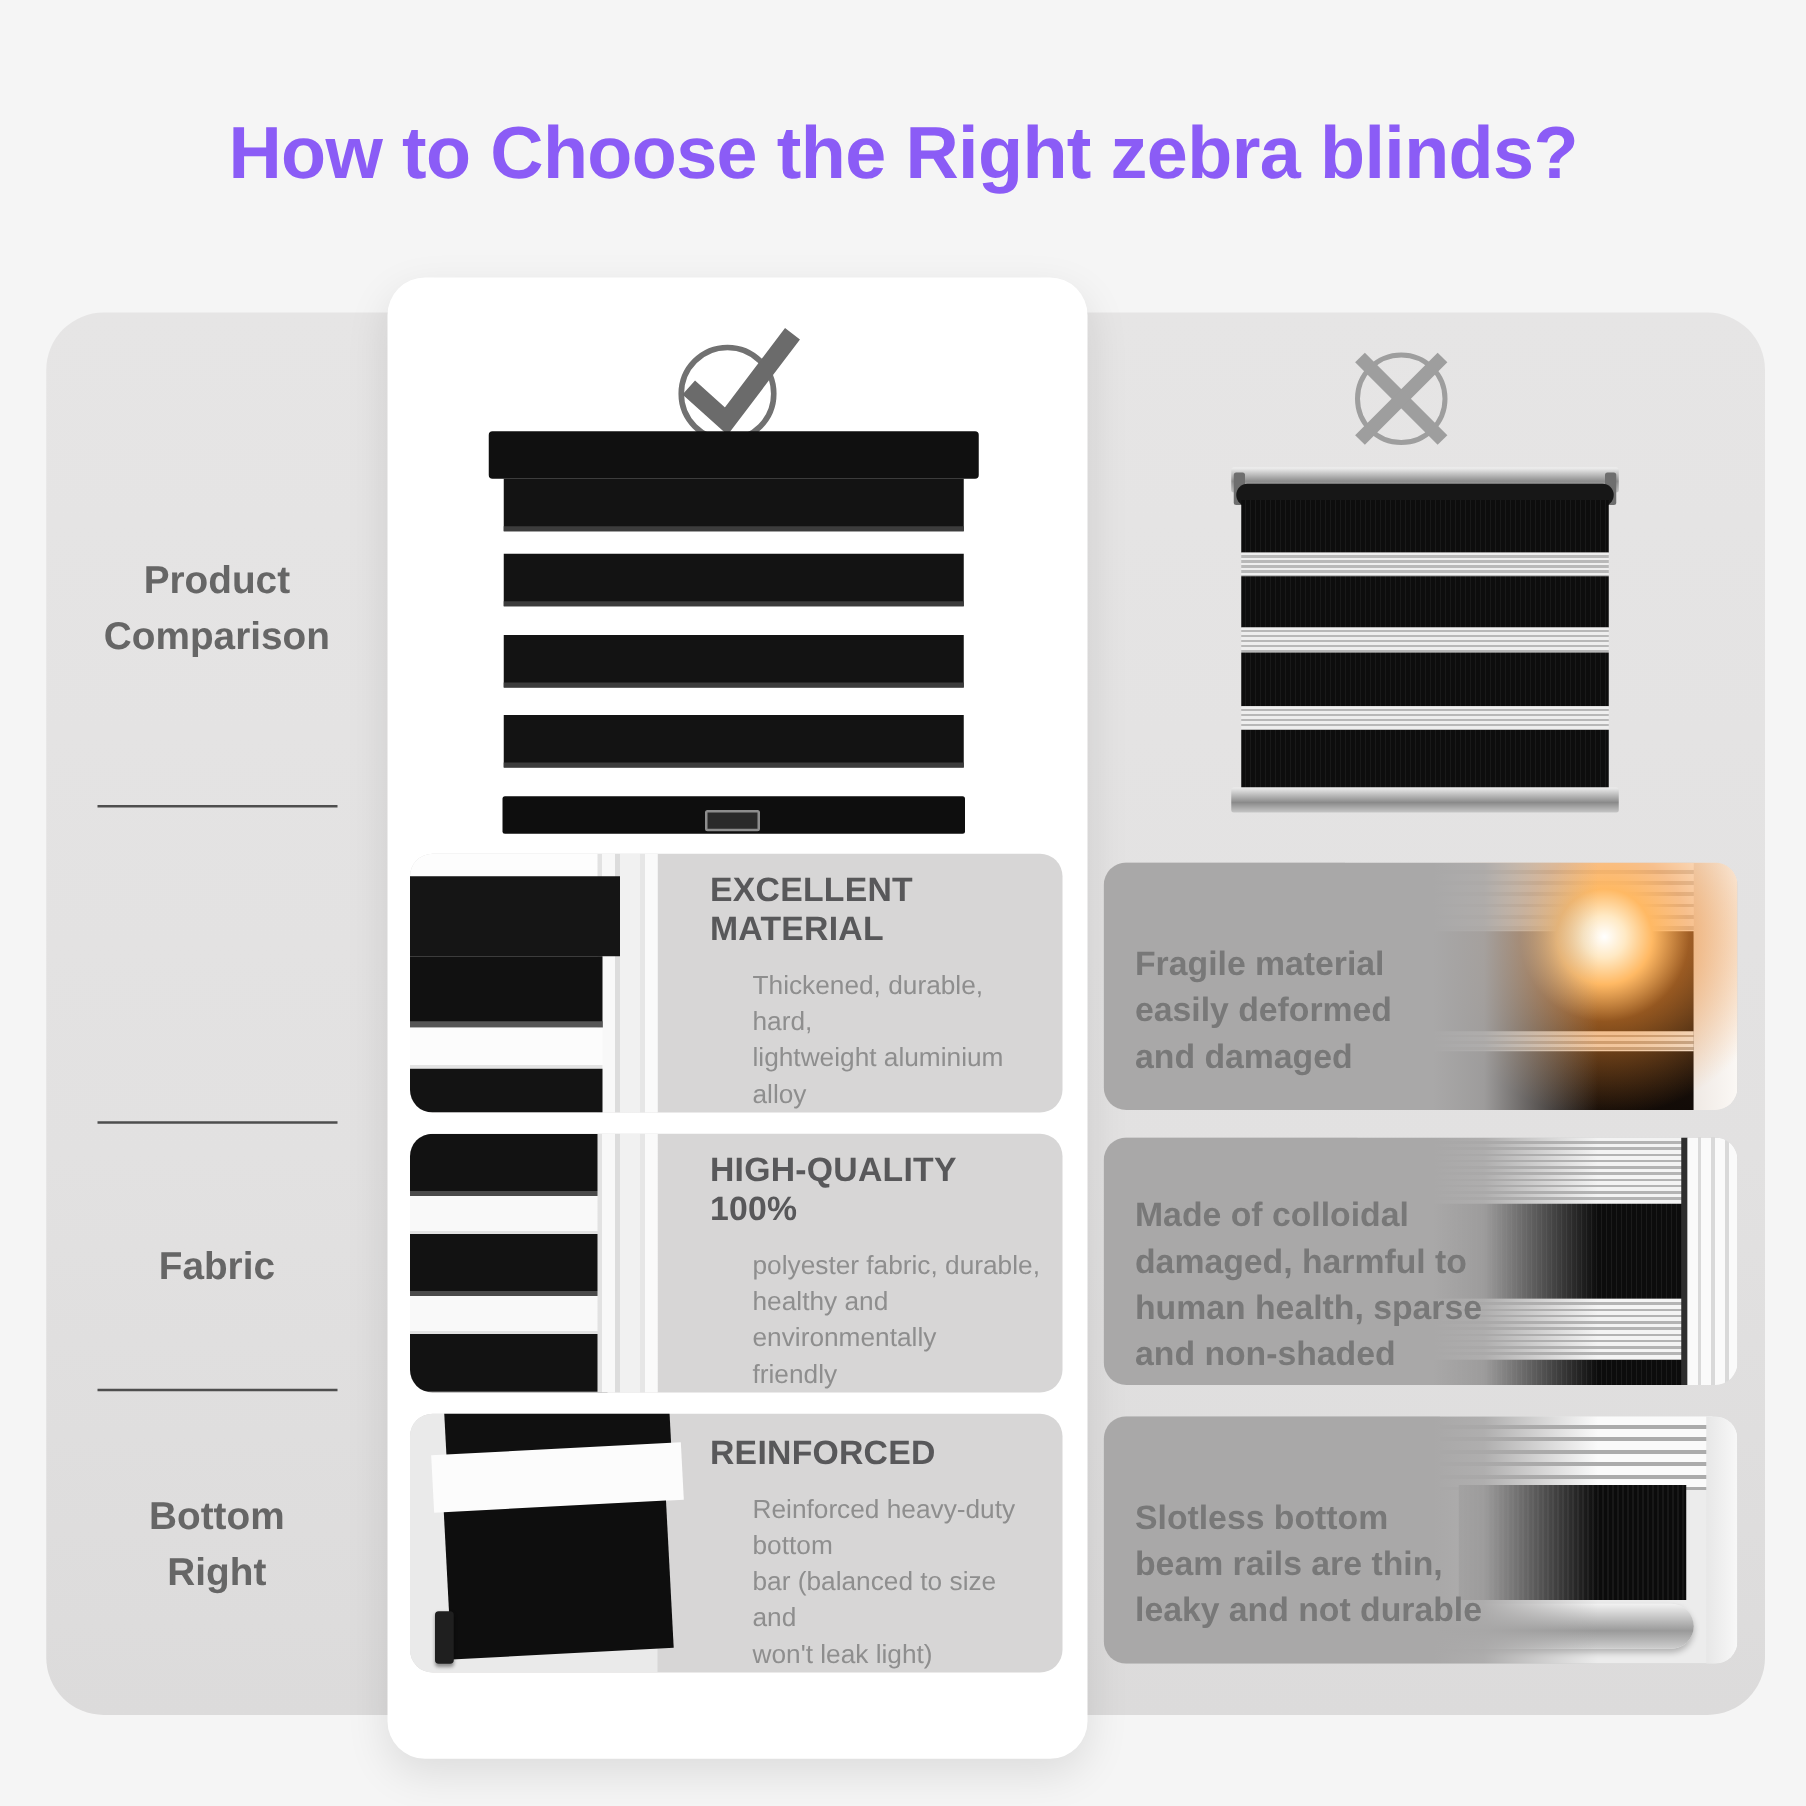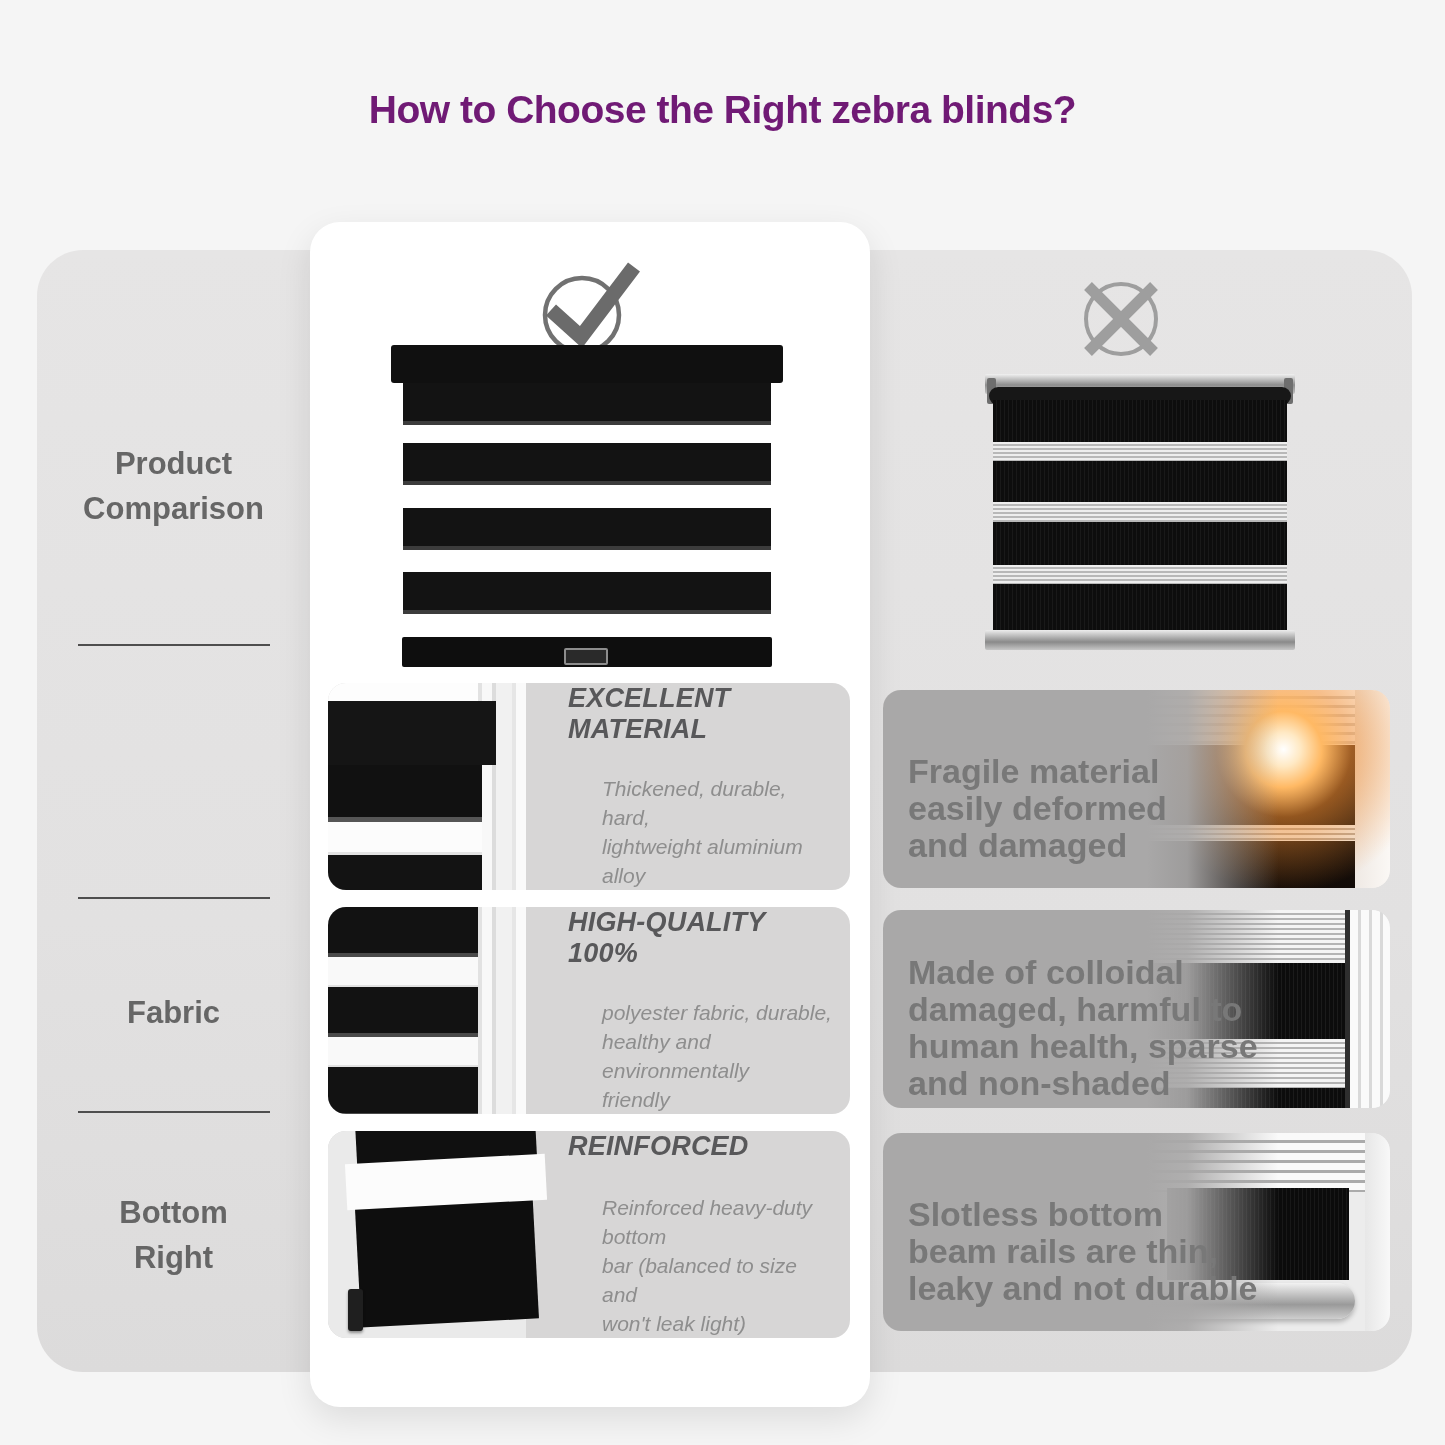--- a/index.html
+++ b/index.html
@@ -8,21 +8,21 @@
     background:#f5f5f5;
     font-family:"Liberation Sans",sans-serif;
     overflow:hidden;
   }
   #canvas{position:relative;width:1445px;height:1445px;}
 
   
   .page-title{
     position:absolute;left:0;top:88px;width:100%;
     text-align:center;
-    font-size:39px;font-weight:bold;color:#701a75;
+    font-size:59px;font-weight:bold;color:#8b5cf6;
     letter-spacing:-0.5px;
   }
 
   
   .panel{
     position:absolute;left:37px;top:250px;width:1375px;height:1122px;
     background:linear-gradient(180deg,#e6e5e5 0%,#e2e1e1 60%,#dcdbdb 100%);
     border-radius:46px;
   }
 
@@ -68,21 +68,21 @@
     background:linear-gradient(180deg,#ededed 0%,#8a8a8a 60%,#c6c6c6 100%);border-radius:2px;}
 
   
   .fbox{
     position:absolute;left:328px;width:522px;height:207px;
     background:#d7d6d6;border-radius:18px;overflow:hidden;
   }
   .fbox .photo{position:absolute;left:0;top:0;width:198px;height:100%;}
   .ftext{
     position:absolute;left:240px;top:0;bottom:0;right:16px;
-    display:flex;flex-direction:column;justify-content:space-between;font-style:italic;
+    display:flex;flex-direction:column;justify-content:flex-end;
   }
   .fheading{font-size:27px;font-weight:bold;color:#58585a;margin-bottom:15px;letter-spacing:0.2px;}
   .fbody{font-size:21px;color:#8e8e8e;line-height:29px;white-space:pre-line;margin-left:34px;}
 
   
   .ph-frame-strip{position:absolute;top:0;bottom:0;right:0;width:48px;
     background:linear-gradient(90deg,#e2e2e2 0 4px,#f8f8f8 4px 14px,#dcdcdc 14px 18px,#f1f1f1 18px 34px,#e6e6e6 34px 38px,#fafafa 38px);}
   .ph-material{background:#fdfdfd;}
   .ph-material .b1{position:absolute;left:0;top:18px;width:168px;height:64px;background:#151515;}
   .ph-material .b2{position:absolute;left:0;top:82px;width:154px;height:52px;background:#111111;border-bottom:5px solid #565656;}
@@ -103,21 +103,21 @@
   .bbox{
     position:absolute;left:883px;width:507px;height:198px;
     border-radius:18px;overflow:hidden;background:#c4c4c4;
   }
   .bbox .scene{position:absolute;inset:0;}
   .bbox .overlay{position:absolute;inset:0;
     background:linear-gradient(90deg,#a9a8a8 0%,#a9a8a8 52%,rgba(169,168,168,0.92) 60%,rgba(169,168,168,0) 78%);}
   .btext{
     position:absolute;left:25px;top:0;bottom:0;width:350px;
     display:flex;flex-direction:column;justify-content:center;
-    font-size:34px;font-weight:bold;color:#787878;line-height:37px;white-space:pre-line;margin-top:38px;
+    font-size:27px;font-weight:bold;color:#787878;line-height:37px;white-space:pre-line;margin-top:38px;
   }
 
   
   .sc-fragile{background:#efeceb;}
   .sc-fragile .frame-top{position:absolute;left:38%;right:3%;top:0;height:58px;
     background:repeating-linear-gradient(180deg,#ffffff 0 6px,#d7d4d1 6px 9px);}
   .sc-fragile .dark{position:absolute;left:52%;right:7%;top:28%;bottom:0;
     background:linear-gradient(180deg,#40281a 0%,#1d130c 55%,#120b07 100%);}
   .sc-fragile .slats{position:absolute;left:50%;right:7%;top:68%;height:16px;
     background:repeating-linear-gradient(180deg,#f4efe9 0 3px,#b8ab9e 3px 5px);}

